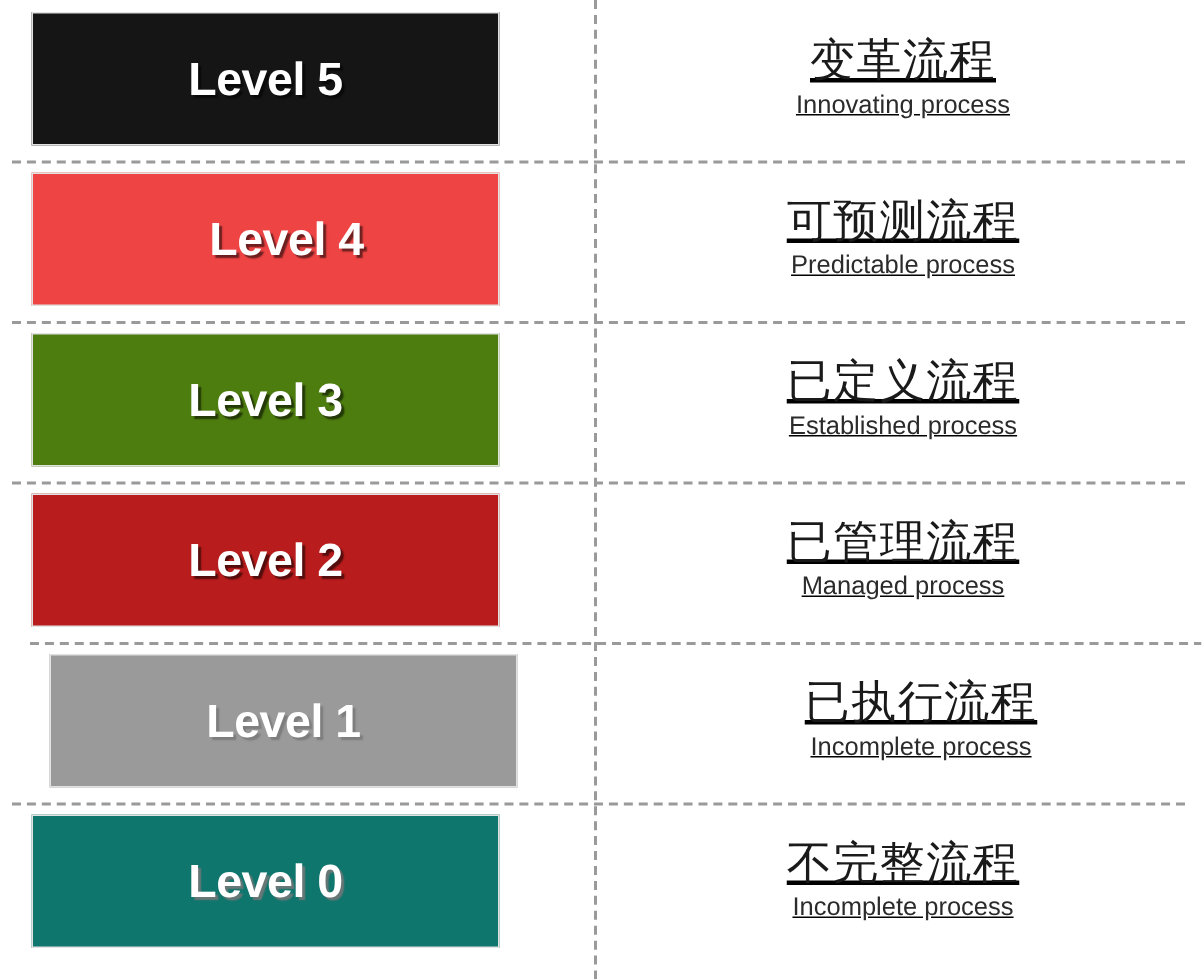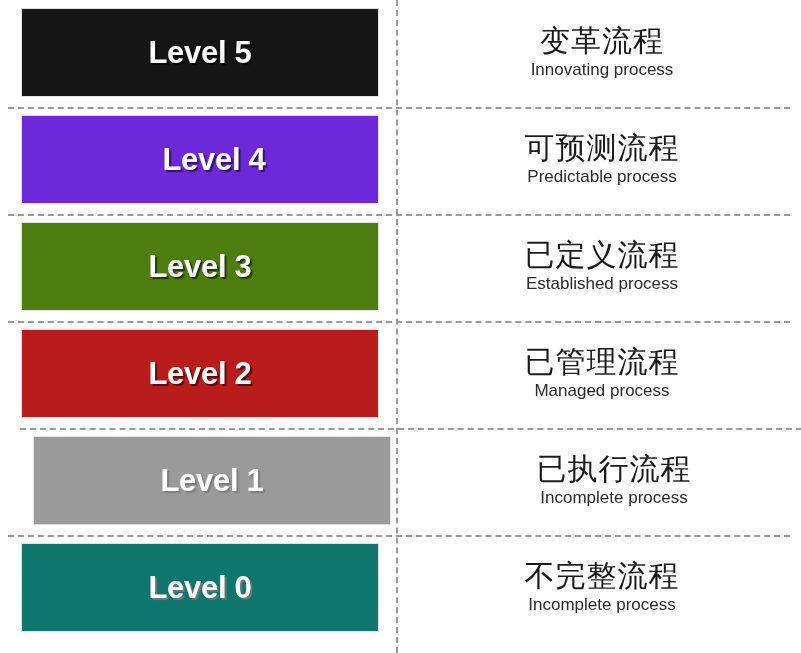--- a/index.html
+++ b/index.html
@@ -42,21 +42,21 @@
     top: 0px;
     width: 782px;
     height: 0px;
     border-top: 2px dashed #9a9a9a;
   }
 
   .level-bar {
     position: absolute;
     left: 21px;
     top: 8px;
-    width: 358px;
+    width: 312px;
     height: 89px;
     border: 1px solid #e2e2e2;
     box-sizing: border-box;
     display: flex;
     align-items: center;
     justify-content: center;
   }
 
   .level-bar-label {
     font-size: 31px;
@@ -75,20 +75,21 @@
     position: absolute;
     left: 415px;
     top: 8px;
     width: 374px;
     height: 89px;
     display: flex;
     flex-direction: column;
     align-items: center;
     justify-content: center;
     text-align: center;
+    text-decoration: underline;
   }
   .level-title-cn {
     font-size: 30px;
     line-height: 1.08;
     color: #1a1a1a;
     letter-spacing: 1px;
     white-space: nowrap;
   }
   .level-subtitle-en {
     margin-top: 4px;
@@ -110,21 +111,21 @@
       <span class="level-bar-label">Level 5</span>
     </div>
     <div class="level-text">
       <div class="level-title-cn">变革流程</div>
       <div class="level-subtitle-en">Innovating process</div>
     </div>
   </div>
 
   <div class="level-row" style="top:107px;">
     <div class="row-separator"></div>
-    <div class="level-bar" style="background:#6d28d9;padding-left:28px;">
+    <div class="level-bar" style="background:#ef4444;padding-left:28px;">
       <span class="level-bar-label">Level 4</span>
     </div>
     <div class="level-text">
       <div class="level-title-cn">可预测流程</div>
       <div class="level-subtitle-en">Predictable process</div>
     </div>
   </div>
 
   <div class="level-row" style="top:214px;">
     <div class="row-separator"></div>

